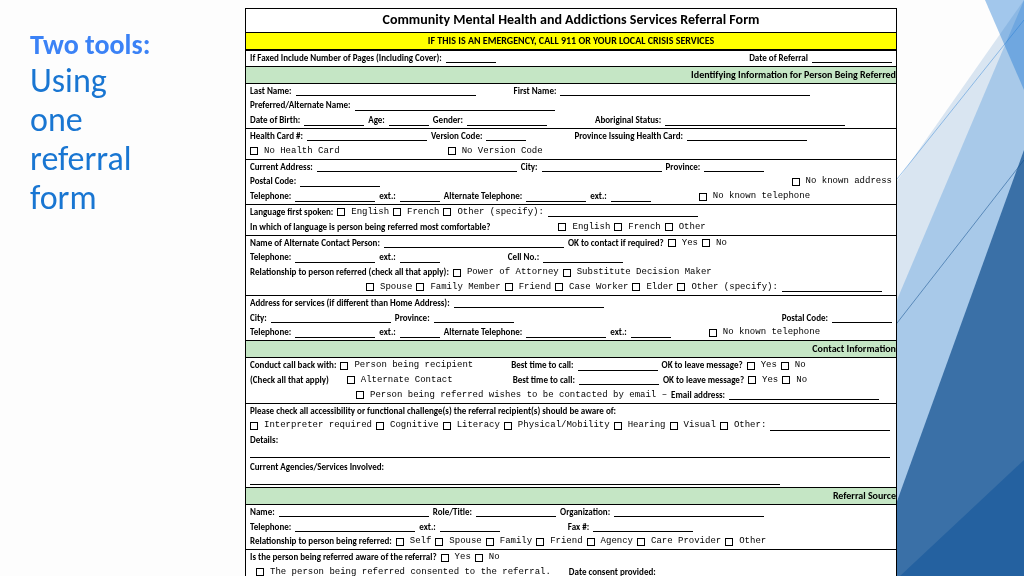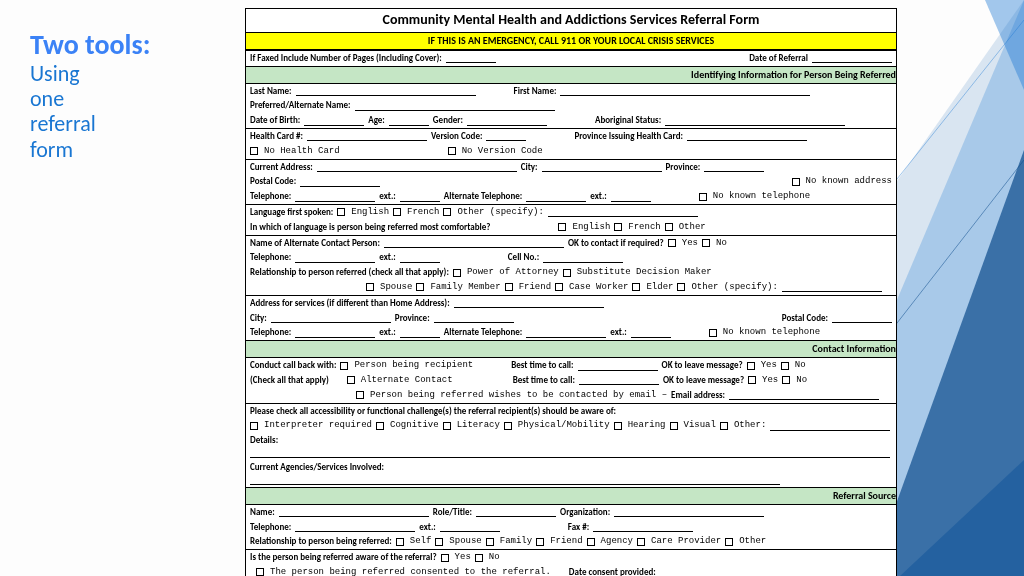--- a/index.html
+++ b/index.html
@@ -1,21 +1,21 @@
 <!DOCTYPE html>
 <html><head>
 <meta charset="utf-8">
 <style>
   * { box-sizing: border-box; margin: 0; padding: 0; }
   body { width: 1024px; height: 576px; font-family: Calibri, Arial, sans-serif; overflow: hidden; position: relative; background: #fdfdfd; }
   .bg { position: absolute; inset: 0; z-index: 0; }
   .slide { position: relative; z-index: 1; display: flex; height: 100%; }
   .left { width: 240px; padding: 30px 0 0 30px; }
   .left h1 { color: #3b82f6; font-size: 28px; font-weight: 700; line-height: 1.1; }
-  .left p  { color: #1976d2; font-size: 22px; font-weight: 400; line-height: 1.15; }
+  .left p  { color: #1976d2; font-size: 34px; font-weight: 400; line-height: 1.15; }
   .form { position: absolute; left: 245px; top: 8px; width: 652px; background: #fff; border: 1px solid #000; font-size: 9px; line-height: 1.2; }
   .title { text-align: center; font-weight: 700; font-size: 14px; padding: 3px 0; }
   .emer  { background: #ffff00; text-align: center; font-weight: 700; font-size: 10px; padding: 2px 0; border-top: 1px solid #000; border-bottom: 1px solid #000; }
   .row   { border-top: 1px solid #000; padding: 2px 4px; font-weight: 700; display: flex; flex-wrap: wrap; align-items: center; gap: 2px 4px; }
   .row.noborder { border-top: none; }
   .sect  { background: #c5e6c5; text-align: right; font-weight: 700; padding: 2px 0; border-top: 1px solid #000; font-size: 10px; }
   .blank { display: inline-block; border-bottom: 1px solid #000; height: 10px; vertical-align: bottom; }
   .w40{width:40px}.w50{width:50px}.w60{width:60px}.w80{width:80px}.w100{width:100px}.w120{width:120px}.w150{width:150px}.w180{width:180px}.w200{width:200px}.w250{width:250px}
   .cb { display:inline-block; width:8px; height:8px; border:1px solid #000; margin-right:2px; vertical-align:middle; }
   .lbl { font-weight:400;font-family:Liberation Mono, monospace; }

